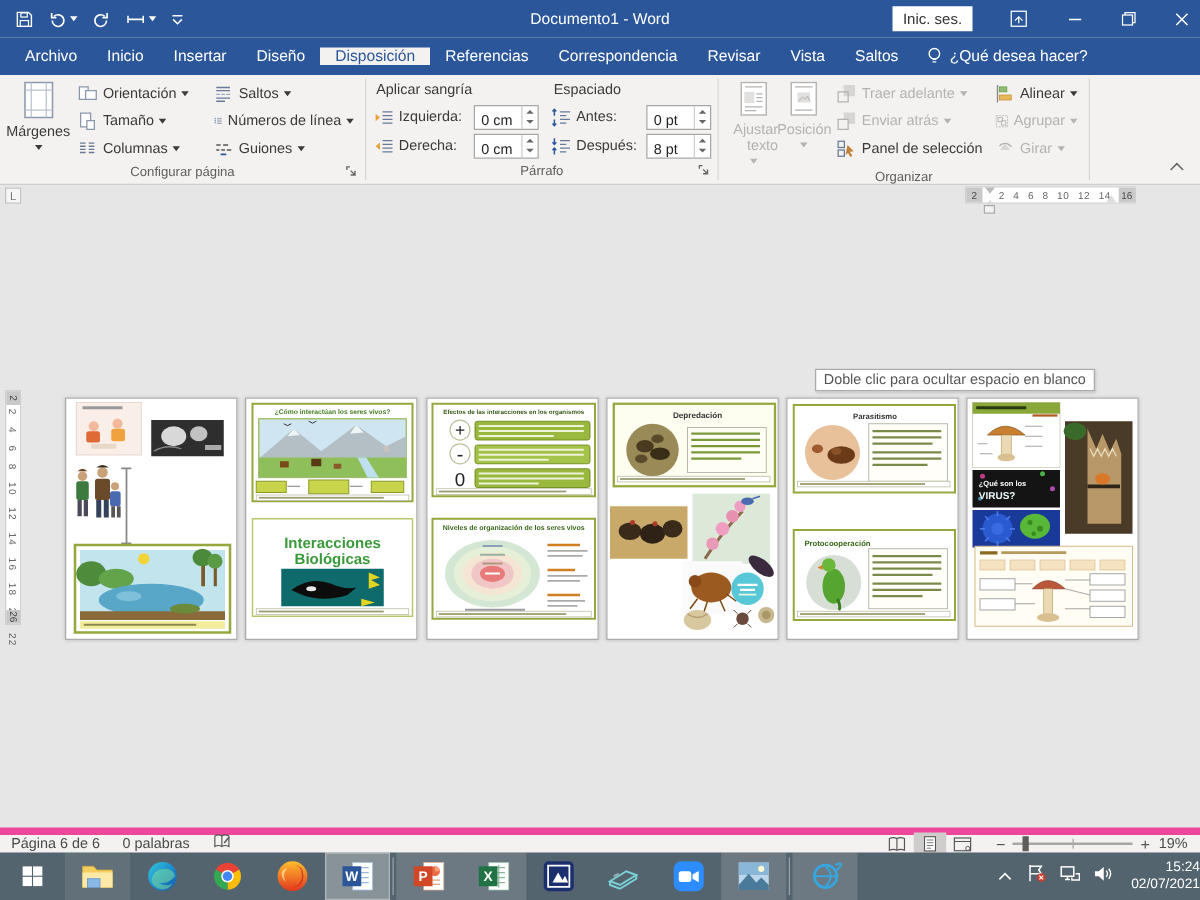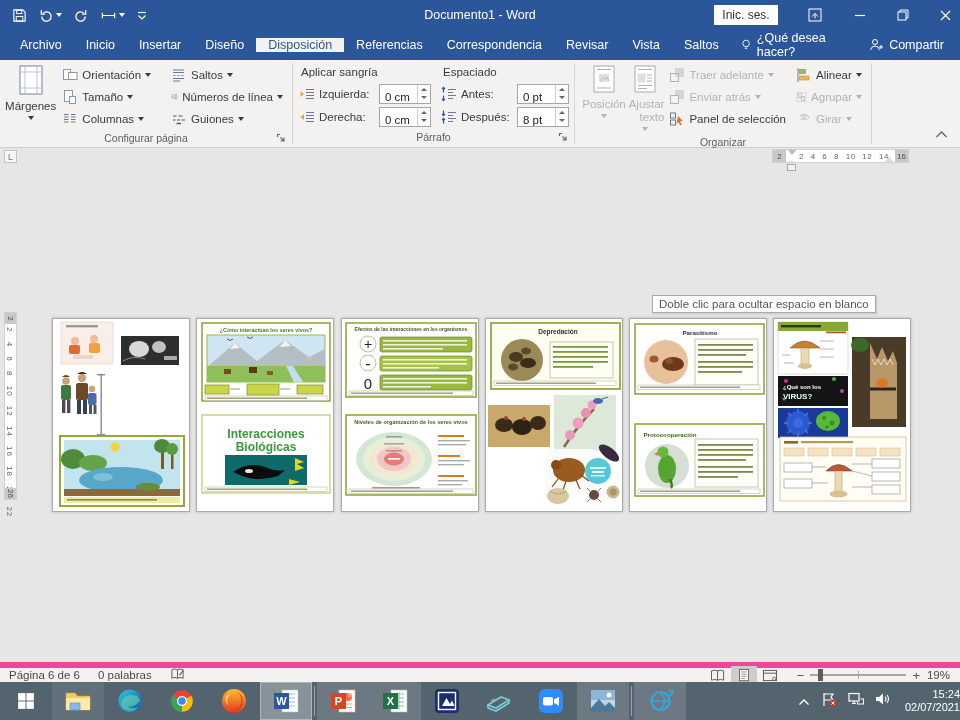--- a/index.html
+++ b/index.html
@@ -163,28 +163,20 @@
     <div class="tab">Revisar</div>
     <div class="tab">Vista</div>
     <div class="tab">Saltos</div>
     <div class="tellme">
       <svg width="13" height="16" viewBox="0 0 13 16">
           <circle cx="6.5" cy="6" r="4.2" fill="none" stroke="#fff" stroke-width="1.1"></circle>
           <path d="M5,10.5 h3 M5,12.5 h3" stroke="#fff"></path>
         </svg>
       <span>¿Qué desea hacer?</span>
     </div>
-    <div class="share">
-      <svg width="14" height="14" viewBox="0 0 14 14">
-          <circle cx="6" cy="4" r="2.5" fill="none" stroke="#fff"></circle>
-          <path d="M1.5,12 q1,-4 4.5,-4 q3.5,0 4.5,4" fill="none" stroke="#fff"></path>
-          <path d="M10,9 h4 M12,7 v4" stroke="#fff"></path>
-        </svg>
-      <span>Compartir</span>
-    </div>
   </div>
 
   <div class="ribbon">
 
     <div class="rgroup" style="width:292px">
       <div class="rgc">
         <div class="bigbtn" style="width:54px">
           <svg width="30" height="32" viewBox="0 0 30 32">
               <rect x="4" y="1" width="22" height="28" fill="#fff" stroke="#8a97ad" stroke-width="1.2"></rect>
               <path d="M9,1 V29 M21,1 V29 M4,7 H26 M4,23 H26" stroke="#b9c2d2" stroke-width="1"></path>
@@ -351,37 +343,37 @@
               <path d="M1.5,4 V1.5 H4 M4.5,4.5 L8,8 M8,4.5 v3.5 h-3.5" fill="none" stroke="#666" stroke-width="1.1"></path>
             </svg>
         </span>
       </div>
     </div>
 
     <div class="gsep"></div>
 
     <div class="rgroup" style="width:296px">
       <div class="rgc" style="padding-left:8px">
+        <div class="bigbtn dis" style="width:44px">
+          <svg width="28" height="30" viewBox="0 0 28 30">
+              <rect x="4" y="1" width="20" height="26" fill="#fff" stroke="currentColor" stroke-width="1.1"></rect>
+              <path d="M7,4.5 h14 M16,10 h5 M16,13 h5 M16,16 h5 M7,20.5 h14 M7,23.5 h9" stroke="currentColor"></path>
+              <rect x="6.5" y="8.5" width="8" height="9" fill="currentColor" opacity=".4"></rect>
+            </svg>
+          <span class="blab">Ajustar texto</span>
+          <span class="caret"></span>
+        </div>
         <div class="bigbtn dis" style="width:42px">
           <svg width="28" height="30" viewBox="0 0 28 30">
               <rect x="4" y="1" width="20" height="26" fill="#fff" stroke="currentColor" stroke-width="1.1"></rect>
               <path d="M7,4.5 h14 M7,23 h14" stroke="currentColor"></path>
               <rect x="9" y="9" width="10" height="8" fill="currentColor" opacity=".4"></rect>
               <path d="M10,16 l3,-3.5 2,2 2,-2.5 2,4" fill="none" stroke="currentColor" stroke-width=".8"></path>
             </svg>
           <span class="blab">Posición</span>
-          <span class="caret"></span>
-        </div>
-        <div class="bigbtn dis" style="width:44px">
-          <svg width="28" height="30" viewBox="0 0 28 30">
-              <rect x="4" y="1" width="20" height="26" fill="#fff" stroke="currentColor" stroke-width="1.1"></rect>
-              <path d="M7,4.5 h14 M16,10 h5 M16,13 h5 M16,16 h5 M7,20.5 h14 M7,23.5 h9" stroke="currentColor"></path>
-              <rect x="6.5" y="8.5" width="8" height="9" fill="currentColor" opacity=".4"></rect>
-            </svg>
-          <span class="blab">Ajustar texto</span>
           <span class="caret"></span>
         </div>
         <div class="scol" style="width:128px">
           <div class="rsb dis">
             <svg width="16" height="16" viewBox="0 0 16 16">
                 <rect x="1.5" y="6.5" width="8" height="8" fill="none" stroke="currentColor"></rect>
                 <rect x="6.5" y="1.5" width="8" height="8" fill="currentColor" opacity=".45" stroke="currentColor"></rect>
               </svg>
             <span>Traer adelante</span>
             <span class="caret"></span>

